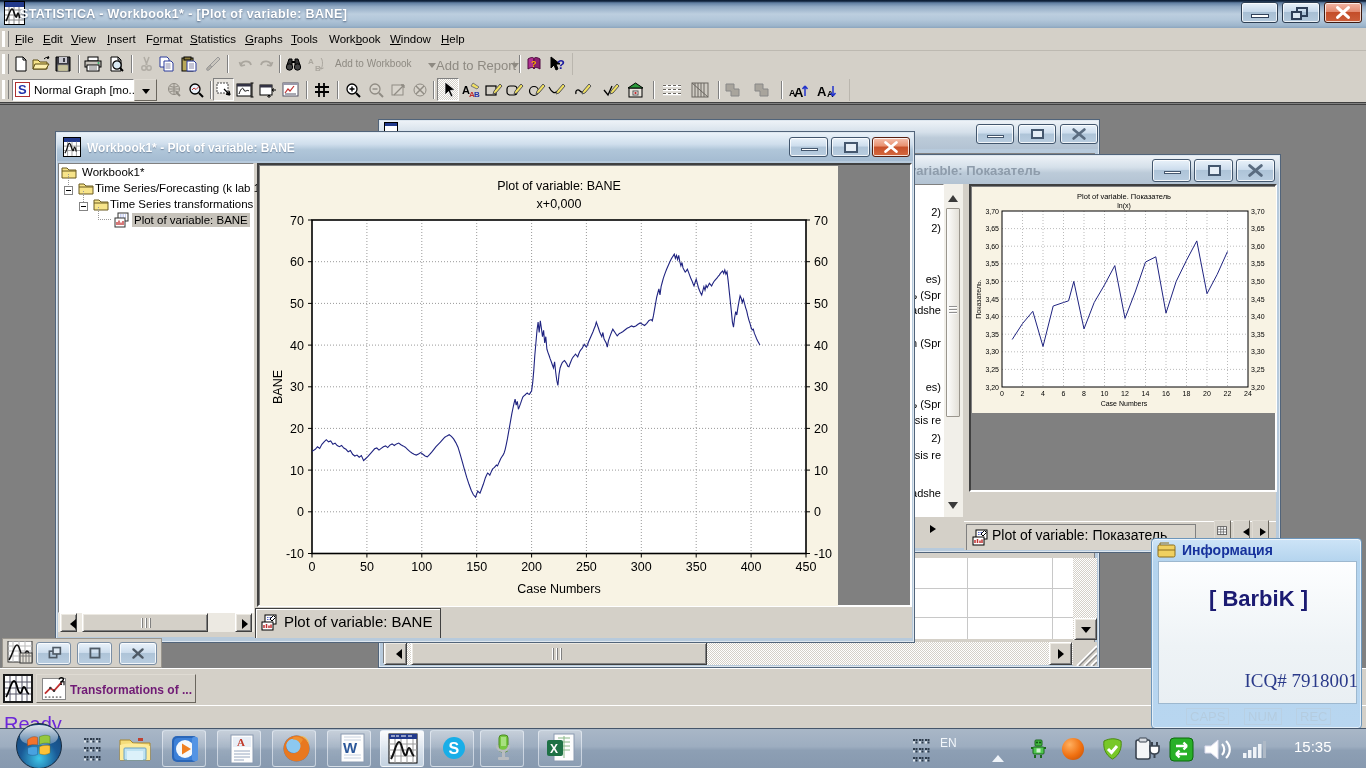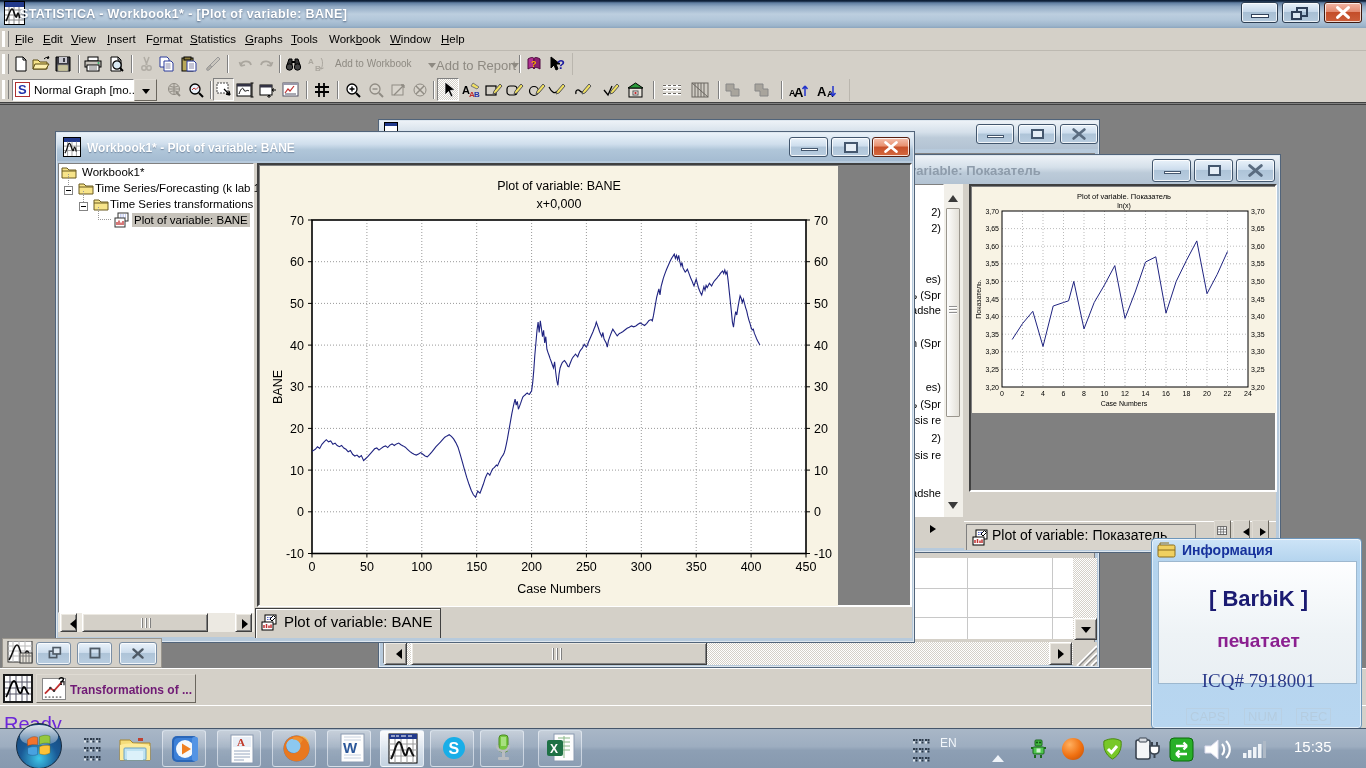--- a/index.html
+++ b/index.html
@@ -745,24 +745,23 @@
 
 <div id="infowin" class="abs" style="left:1151px;top:538px;width:211px;height:191px;background:linear-gradient(#cde4f7 0%,#b4d4ee 12%,#b8d6f0 100%);border:1px solid #6d96bb;border-radius:4px;box-shadow:inset 0 0 0 1px rgba(255,255,255,.6)">
   <div class="abs" style="left:5px;top:3px;width:20px;height:17px">
     <svg class="glyph" viewBox="0 0 20 17">
         <rect x="1" y="3" width="17" height="12" rx="1.5" fill="#f0d060" stroke="#8a6d1d"></rect>
         <path d="M1 8 L18 8" stroke="#8a6d1d"></path>
         <path d="M3 3 L3 1 L12 1" stroke="#8a6d1d" fill="none"></path>
       </svg>
   </div>
   <div class="abs" style="left:30px;top:3px;font-size:14px;font-weight:bold;color:#16329c">Информация</div>
-  <div class="abs" style="left:6px;top:22px;width:199px;height:123px;background:linear-gradient(#fdfeff,#eef3f6 60%,#e9eff3);border:1px solid #9db8cf">
+  <div class="abs" style="left:6px;top:22px;width:199px;height:143px;background:linear-gradient(#fdfeff,#eef3f6 60%,#e9eff3);border:1px solid #9db8cf">
     <div class="abs" style="left:0;top:24px;width:199px;text-align:center;font-size:22px;font-weight:bold;color:#1b1b72">[ BarbiK ]</div>
-    <div class="abs" style="left:0;top:68px;width:199px;text-align:center;font-size:19px;font-weight:bold;color:#8b2090">печатает</div>
-    <div class="abs" style="left:0;top:108px;width:199px;text-align:center;font-size:19px;color:#2a3a8a;font-family:'Liberation Serif',serif">ICQ# 7918001</div>
+    <div class="abs" style="left:0;top:108px;width:199px;text-align:right;font-size:19px;color:#2a3a8a;font-family:'Liberation Serif',serif">ICQ# 7918001</div>
   </div>
   <div class="abs" style="left:6px;top:167px;width:199px;height:22px;font-size:13px;opacity:.32">
     <span style="position:absolute;left:28px;top:2px;border:1px solid #bcc6cc;padding:0 3px;color:#aeb8be">CAPS</span>
     <span style="position:absolute;left:86px;top:2px;border:1px solid #bcc6cc;padding:0 3px;color:#aeb8be">NUM</span>
     <span style="position:absolute;left:138px;top:2px;border:1px solid #bcc6cc;padding:0 3px;color:#aeb8be">REC</span>
   </div>
 </div>
 
 <div id="taskbar" class="abs" style="left:0;top:728px;width:1366px;height:40px;background:linear-gradient(#a9b7c7 0%,#9dadc0 45%,#8d9fb4 55%,#8799af 100%);border-top:1px solid #45566b">
   <div id="orb" class="abs" style="left:16px;top:-6px;width:46px;height:46px;border-radius:50%;background:radial-gradient(circle at 50% 78%,#3ec6e8 0%,#1a5a96 45%,#16406c 100%);border:1px solid #14293e;overflow:hidden">

